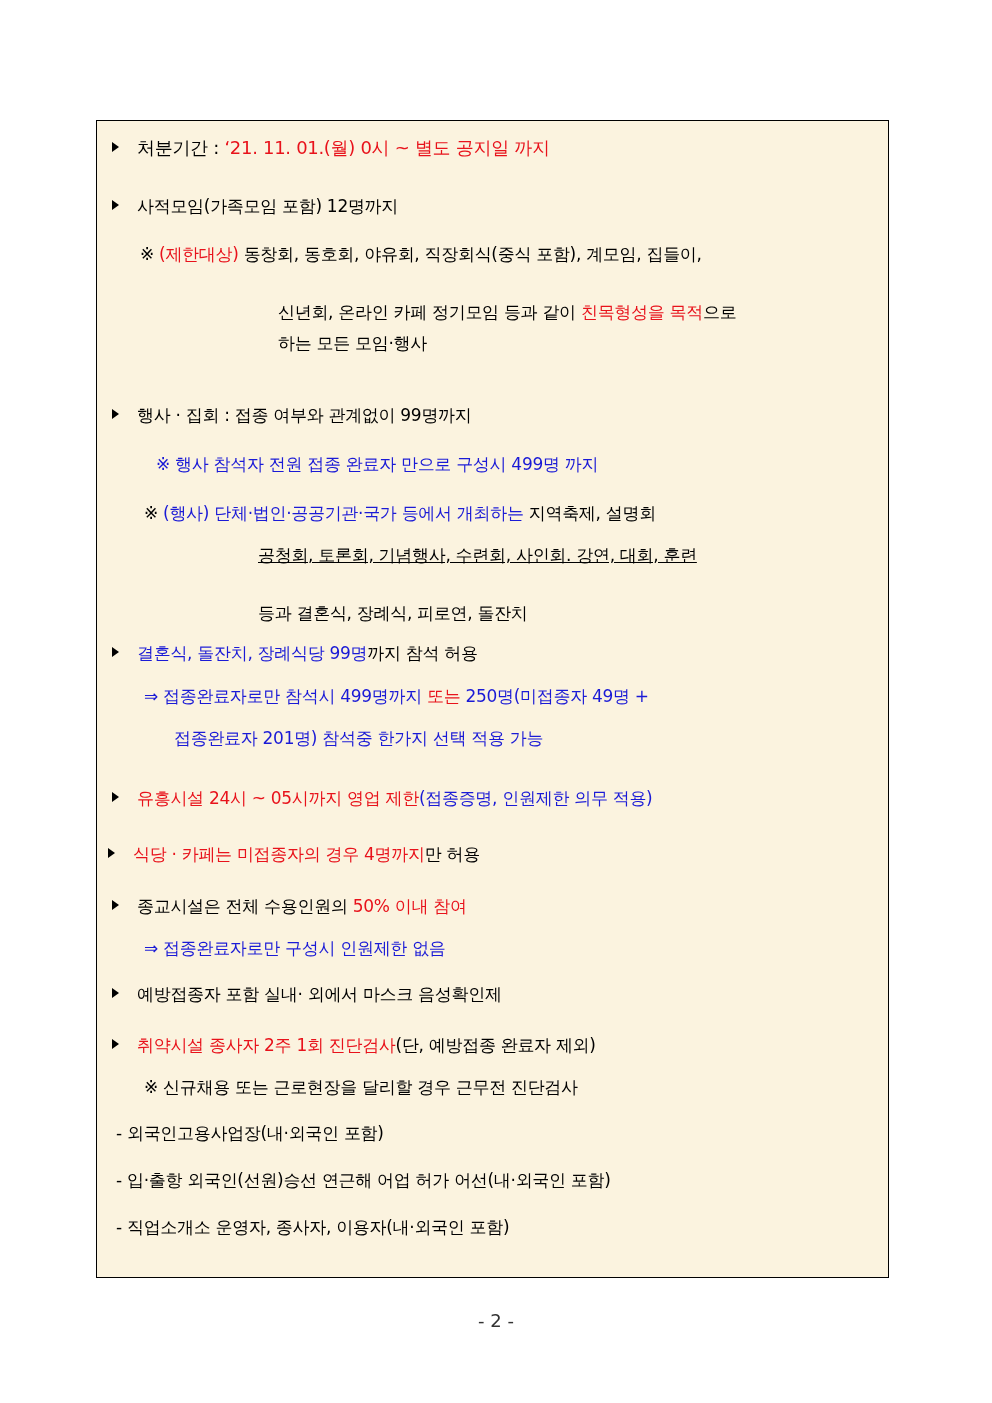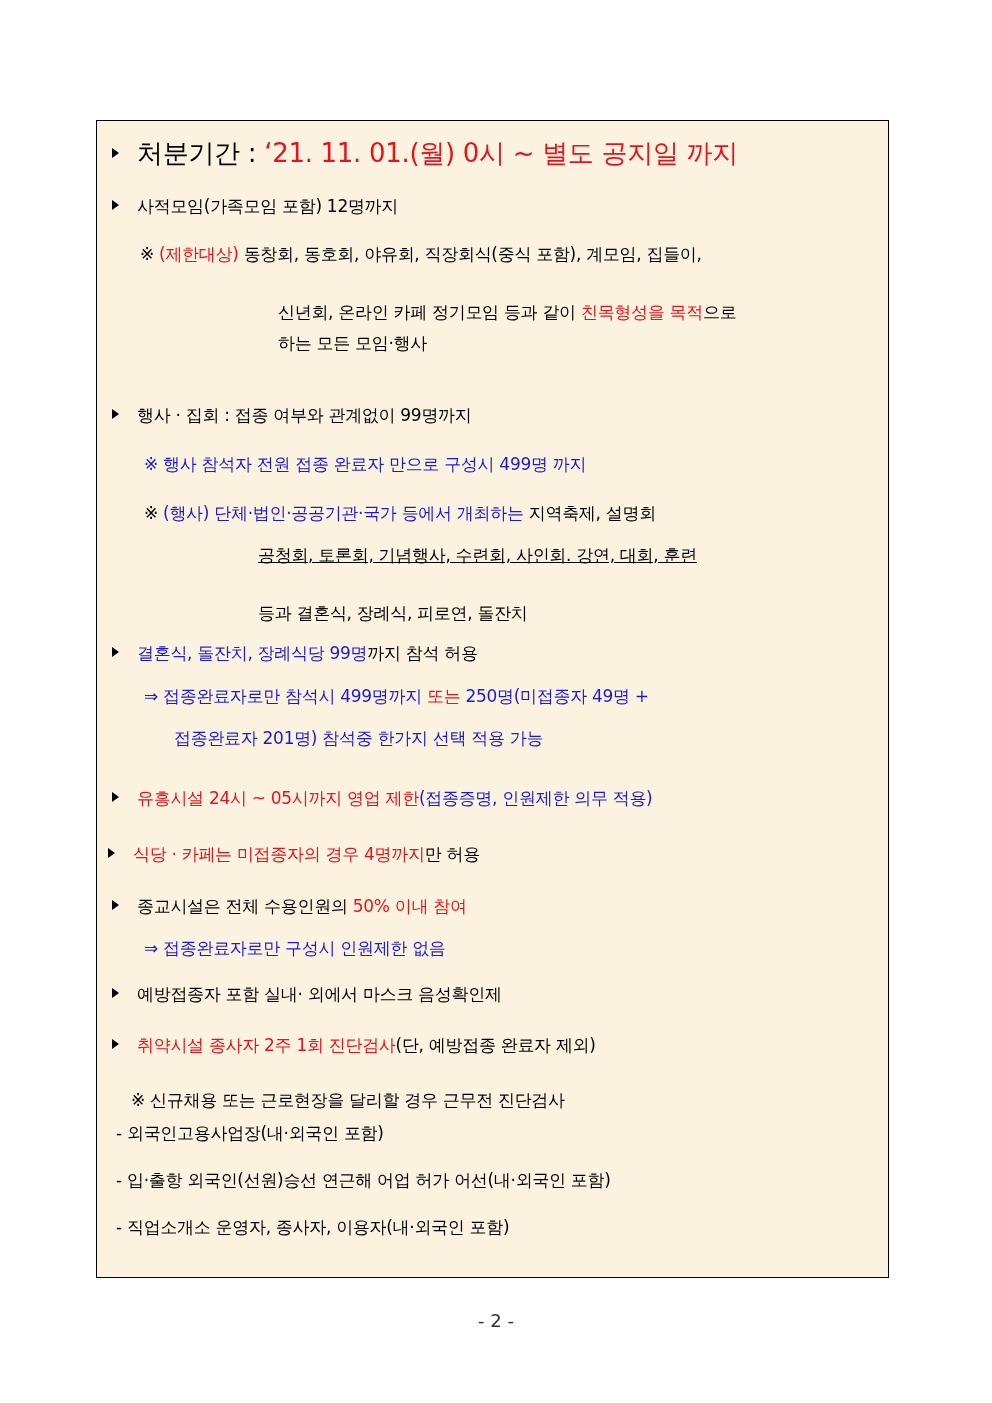--- a/index.html
+++ b/index.html
@@ -8,21 +8,21 @@
     font-family: "DejaVu Sans", "Liberation Sans", sans-serif; color:#000;
   }
   .box {
     position:absolute; left:96px; top:120px; width:793px; height:1158px;
     border:1.5px solid #000; background:#fbf3df; box-sizing:border-box;
   }
   .line { position:absolute; white-space:nowrap; font-size:17px; letter-spacing:-0.3px; }
   .tri { display:inline-block; width:0; height:0; border-top:5px solid transparent; border-bottom:5px solid transparent; border-left:7px solid #000; margin-right:18px; vertical-align:middle; position:relative; top:-2px; }
   .red { color:#e8121b; }
   .blue { color:#1a1ad6; }
-  .big { font-size:26px; }
+  .big { font-size:18px; }
   .thin { font-weight:normal; }
   .pagenum { position:absolute; top:1310px; left:0; width:992px; text-align:center; font-size:18px; color:#333; }
 </style>
 </head>
 <body>
 
 <div class="box"></div>
 
 <div class="line big" style="left:112px;top:136px;">
   <span class="tri"></span><span>처분기간 :</span>
@@ -38,21 +38,21 @@
   <span>동창회, 동호회, 야유회, 직장회식(중식 포함), 계모임, 집들이,</span>
 </div>
 <div class="line" style="left:278px;top:301px;">
   <span>신년회, 온라인 카페 정기모임 등과 같이 </span><span class="red">친목형성을 목적</span><span>으로</span>
 </div>
 <div class="line" style="left:278px;top:332px;">하는 모든 모임·행사</div>
 
 <div class="line" style="left:112px;top:404px;">
   <span class="tri"></span><span>행사 · 집회 : 접종 여부와 관계없이 99명까지</span>
 </div>
-<div class="line blue" style="left:144px;top:453px;">※ 행사 참석자 전원 접종 완료자 만으로 구성시 499명 까지</div>
+<div class="line blue" style="left:156px;top:453px;">※ 행사 참석자 전원 접종 완료자 만으로 구성시 499명 까지</div>
 <div class="line" style="left:144px;top:502px;">
   <span>※</span>
   <span class="blue">(행사) 단체·법인·공공기관·국가 등에서 개최하는</span><span> 지역축제, 설명회</span>
 </div>
 <div class="line" style="left:258px;top:544px;text-decoration:underline;">공청회, 토론회, 기념행사, 수련회, 사인회. 강연, 대회, 훈련</div>
 <div class="line" style="left:258px;top:602px;">등과 결혼식, 장례식, 피로연, 돌잔치</div>
 
 <div class="line" style="left:112px;top:642px;">
   <span class="tri"></span><span class="blue">결혼식, 돌잔치, 장례식당 99명</span><span>까지 참석 허용</span>
 </div>
@@ -74,18 +74,18 @@
 </div>
 <div class="line blue thin" style="left:144px;top:937px;">⇒ 접종완료자로만 구성시 인원제한 없음</div>
 
 <div class="line" style="left:112px;top:983px;">
   <span class="tri"></span><span>예방접종자 포함 실내· 외에서 마스크 음성확인제</span>
 </div>
 
 <div class="line" style="left:112px;top:1034px;">
   <span class="tri"></span><span class="red">취약시설 종사자 2주 1회 진단검사</span><span>(단, 예방접종 완료자 제외)</span>
 </div>
-<div class="line thin" style="left:131px;top:1076px;margin-top:13px;">※ 신규채용 또는 근로현장을 달리할 경우 근무전 진단검사</div>
+<div class="line thin" style="left:144px;top:1076px;">※ 신규채용 또는 근로현장을 달리할 경우 근무전 진단검사</div>
 <div class="line thin" style="left:116px;top:1122px;">- 외국인고용사업장(내·외국인 포함)</div>
 <div class="line thin" style="left:116px;top:1169px;">- 입·출항 외국인(선원)승선 연근해 어업 허가 어선(내·외국인 포함)</div>
 <div class="line thin" style="left:116px;top:1216px;">- 직업소개소 운영자, 종사자, 이용자(내·외국인 포함)</div>
 
 <div class="pagenum">- 2 -</div>
 
 </body></html>

